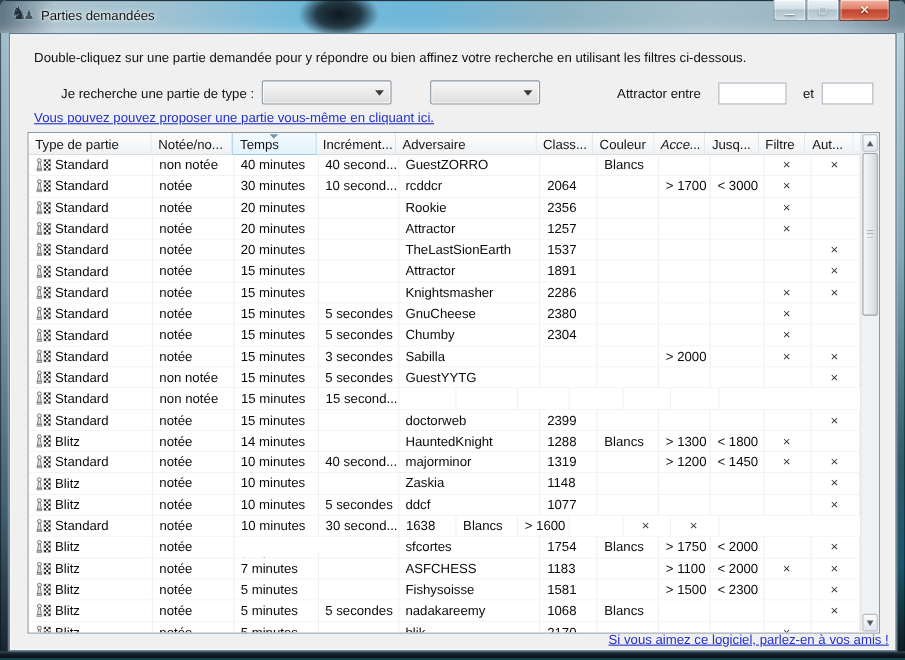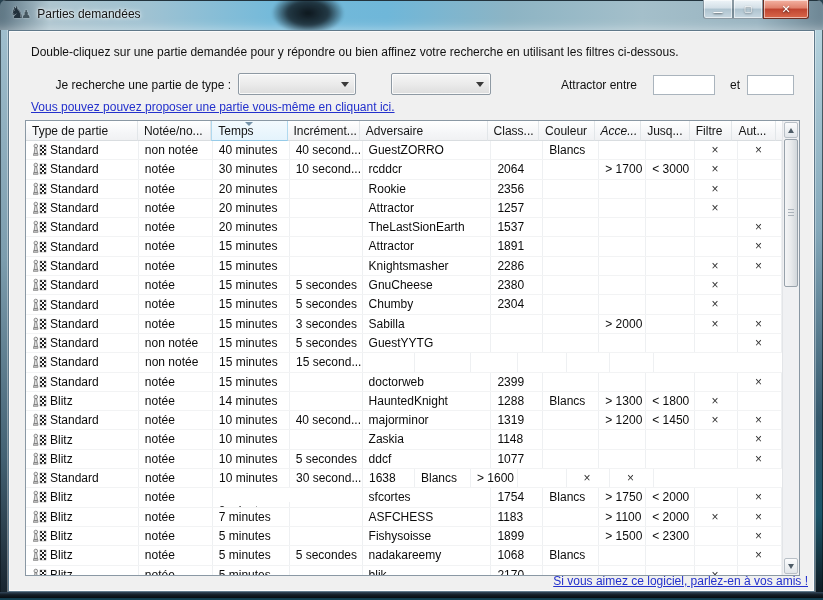--- a/index.html
+++ b/index.html
@@ -904,21 +904,21 @@
                   <rect x="12" y="8" width="2" height="2" fill="#ffffff"></rect>
                   <rect x="12" y="10" width="2" height="2" fill="#191919"></rect>
                   <rect x="8" y="2" width="6" height="10" fill="none" stroke="#8a8a8a" stroke-width="0.5"></rect>
                 </svg>
                 <span>Blitz</span>
               </div>
               <div class="td" style="width: 74px;">notée</div>
               <div class="td" style="width: 77px;">5 minutes</div>
               <div class="td" style="width: 73px;"></div>
               <div class="td" style="width: 129px;">Fishysoisse</div>
-              <div class="td" style="width: 52px;">1899</div>
+              <div class="td" style="width: 52px;">1581</div>
               <div class="td" style="width: 56px;"></div>
               <div class="td" style="width: 47px;">&gt; 1500</div>
               <div class="td" style="width: 49px;">&lt; 2300</div>
               <div class="td center" style="width: 43px;"></div>
               <div class="td center" style="width: 44px;">×</div>
             </div>
             <div class="row">
               <div class="td type" style="width: 113px;">
                 <svg width="15" height="14" viewBox="0 0 15 14">
                   <circle cx="3.8" cy="3" r="1.8" fill="#ececec" stroke="#606060" stroke-width="0.7"></circle>

